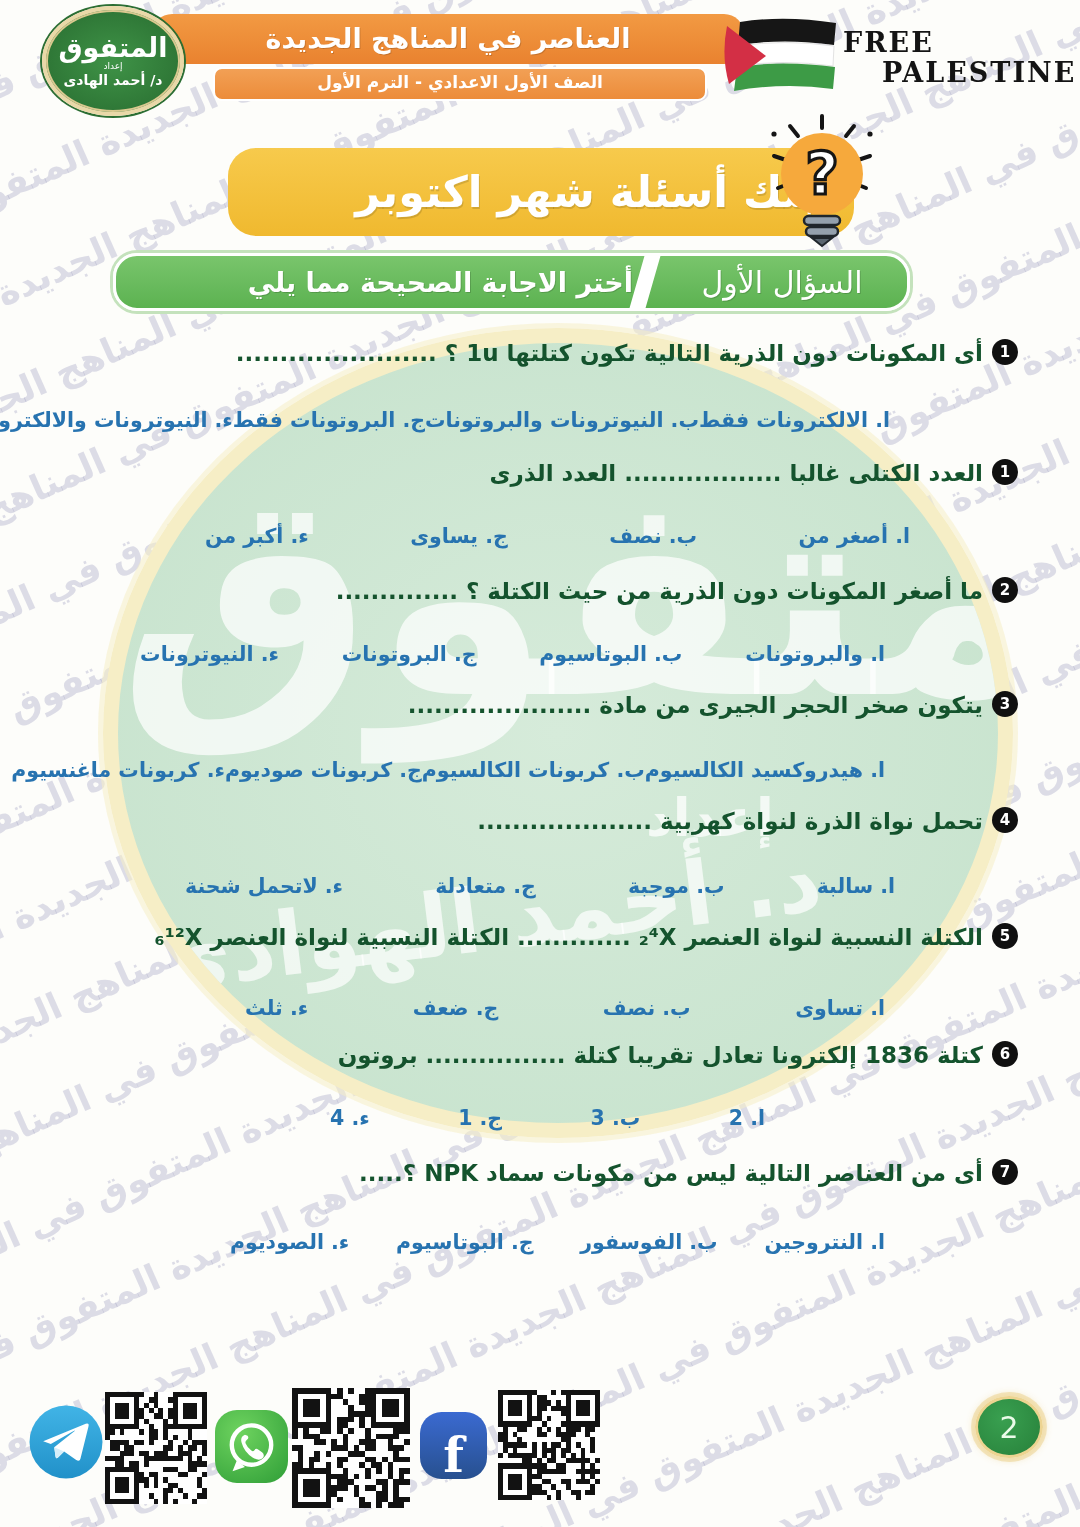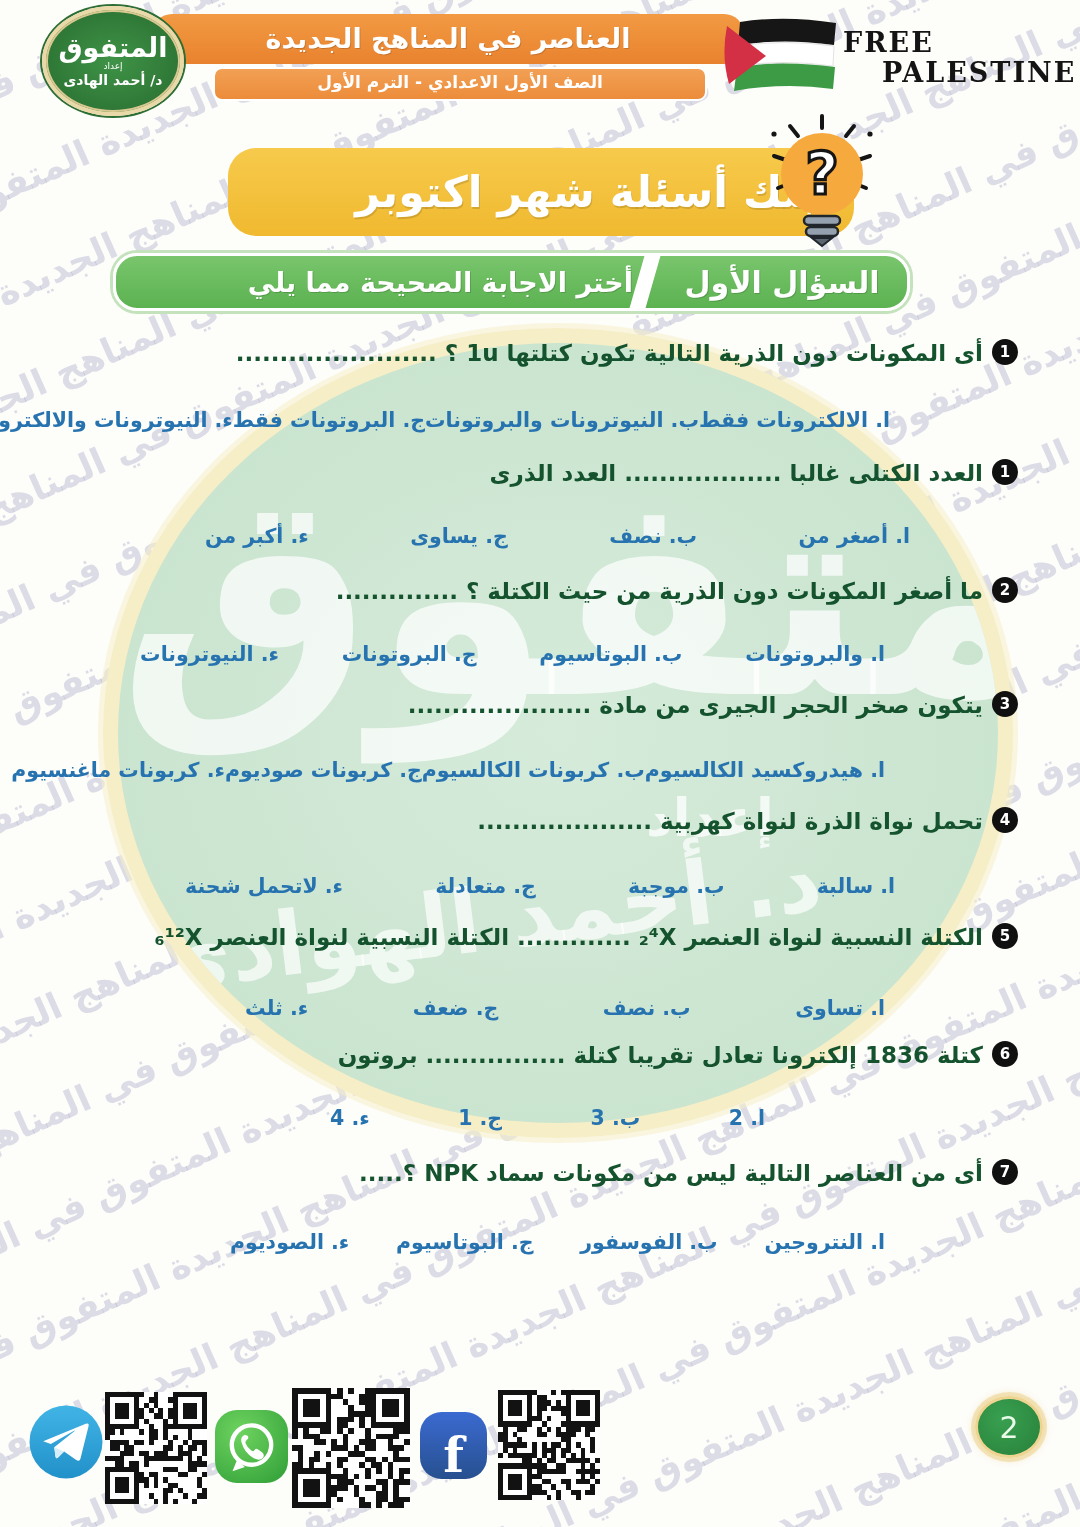--- a/index.html
+++ b/index.html
@@ -44,21 +44,21 @@
       display:flex;align-items:center;justify-content:center;direction:rtl;
       padding-left:90px;box-sizing:border-box;}
   .title-banner span{font-size:43px;font-weight:bold;color:#fff;
       text-shadow:1px 2px 0 rgba(0,0,0,0.13);}
   .bulb{position:absolute;left:760px;top:112px;width:124px;height:138px;z-index:4;}
   
   .section-bar{position:absolute;left:113px;top:253px;width:797px;height:58px;z-index:2;
       background:linear-gradient(#79c56c,#5cb251);border:3px solid #fff;border-radius:24px;
       box-shadow:0 0 0 3px #c4e2bc;display:flex;direction:rtl;align-items:center;
       box-sizing:border-box;}
-  .section-label{flex:0 0 250px;text-align:center;font-size:30px;font-weight:bold;color:#fff;
+  .section-label{flex:0 0 250px;text-align:center;font-size:30px;font-weight:normal;color:#fff;
       text-shadow:1px 1px 0 rgba(0,0,0,0.15);}
   .section-divider{flex:0 0 16px;align-self:stretch;background:#fff;transform:skewX(-16deg);
       border-radius:3px;margin:-3px 4px;}
   .section-instruction{flex:1;font-size:27px;font-weight:bold;color:#fff;
       text-shadow:1px 1px 0 rgba(0,0,0,0.15);}
   
   .q-row{position:absolute;right:62px;left:40px;z-index:2;direction:rtl;display:flex;
       gap:9px;align-items:flex-start;}
   .q-num{flex:0 0 auto;width:26px;height:26px;margin-top:1px;border-radius:50%;background:#101010;
       color:#fff;font-size:15px;font-weight:bold;display:flex;align-items:center;justify-content:center;}

